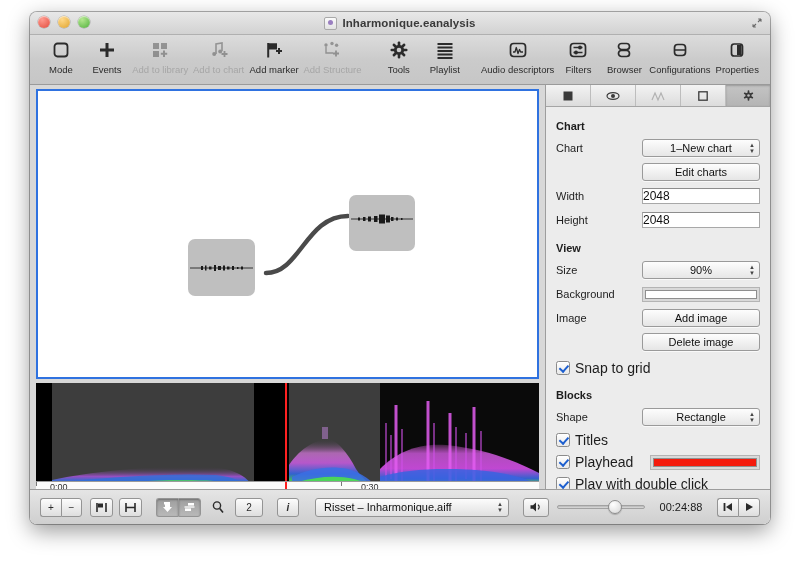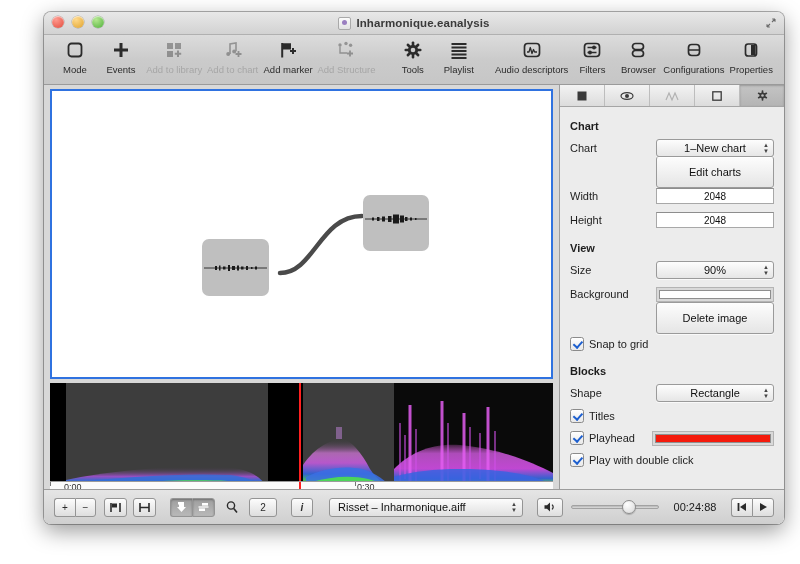--- a/index.html
+++ b/index.html
@@ -17,21 +17,20 @@
 
   
   .window {
     position: absolute;
     left: 30px; top: 12px;
     width: 740px; height: 512px;
     border-radius: 7px;
     background: #ececec;
     box-shadow: 0 7px 22px rgba(0,0,0,0.40), 0 0 0 1px rgba(0,0,0,0.30);
     overflow: hidden;
-    margin-left: 14px;
   }
 
   
   .titlebar {
     position: relative;
     height: 22px;
     background: linear-gradient(to bottom, #e8e8e8 0%, #d2d2d2 100%);
     border-bottom: 1px solid #b0b0b0;
   }
   .traffic {
@@ -191,33 +190,33 @@
     display: flex; align-items: center; justify-content: center;
     font-size: 11px; color: #101010;
   }
   .popup .arrows {
     position: absolute; right: 4px; top: 50%;
     transform: translateY(-50%);
     display: flex; flex-direction: column; gap: 1px;
     color: #444; font-size: 6px; line-height: 5px;
   }
   .push-btn {
-    height: 32px; box-sizing: border-box;
+    height: 18px; box-sizing: border-box;
     border: 1px solid #9a9a9a; border-radius: 3px;
     background: linear-gradient(to bottom,#fdfdfd,#e5e5e5);
     box-shadow: 0 1px 0 rgba(255,255,255,0.7);
     display: flex; align-items: center; justify-content: center;
     font-size: 11px; color: #101010;
   }
   .text-field {
     height: 16px; box-sizing: border-box;
     border: 1px solid #a8a8a8; border-top-color: #8d8d8d;
     background: #ffffff;
-    display: flex; align-items: center; justify-content: center;
-    font-size: 10px; color: #101010;
+    display: flex; align-items: center; justify-content: flex-start;
+    font-size: 12px; color: #101010;
   }
   .color-well {
     height: 15px; box-sizing: border-box;
     border: 1px solid #b4b4b4;
     background: #d9d9d9;
     padding: 2px;
   }
   .color-well .swatch {
     width: 100%; height: 100%;
     border: 1px solid #8f8f8f;
@@ -237,21 +236,21 @@
     background: linear-gradient(to bottom,#ffffff,#e8e8e8);
   }
   .cbox.on::after {
     content: ""; position: absolute;
     left: 3.5px; top: 0.5px;
     width: 3.5px; height: 7px;
     border: solid #1d5fcf;
     border-width: 0 2px 2px 0;
     transform: rotate(42deg);
   }
-  .check-label { font-size: 11px; color: #1d1d1d; }
+  .check-label { font-size: 14px; color: #1d1d1d; }
   .help-btn {
     position: absolute; right: 9px; bottom: 7px;
     width: 15px; height: 15px; border-radius: 50%;
     border: 1px solid #9a9a9a;
     background: linear-gradient(to bottom,#fdfdfd,#e5e5e5);
     display: flex; align-items: center; justify-content: center;
     font-size: 10px; font-weight: bold; color: #444;
   }
 
   
@@ -618,21 +617,21 @@
               <rect x="344" y="103" width="90" height="3" fill="#050505"></rect>
             </g>
           </svg>
           <div class="playhead" style="left: 249px; background: rgb(255, 32, 32);"></div>
         </div>
 
         <div class="ruler">
           <div class="tickmark" style="left:0px;"></div>
           <span class="tick" style="left:2px;padding-left:12px;">0:00</span>
           <div class="tickmark" style="left:305px;"></div>
-          <span class="tick" style="left:307px;">0:30</span>
+          <span class="tick" style="left:325px;">0:30</span>
           <div class="playhead-ruler" style="left: 249px; background: rgb(255, 32, 32);"></div>
         </div>
       </div>
 
       <div class="inspector">
         <div class="insp-tabs">
           <div class="insp-tab">
             <svg width="12" height="12" viewBox="0 0 12 12">
               <rect x="1.5" y="1.5" width="9" height="9" fill="#3a3a3a"></rect>
             </svg>
@@ -727,20 +726,28 @@
 
           <div class="row">
             <span class="row-label">Background</span>
             <div class="ctrl">
               <div class="color-well">
                 <div class="swatch" style="background: rgb(255, 255, 255);"></div>
               </div>
             </div>
           </div>
 
+          <div class="row">
+            <span class="row-label">Image</span>
+            <div class="ctrl">
+              <div class="push-btn">
+                <span>Add image</span>
+              </div>
+            </div>
+          </div>
 
           <div class="row">
             <span class="row-label"></span>
             <div class="ctrl">
               <div class="push-btn">
                 <span>Delete image</span>
               </div>
             </div>
           </div>
 

